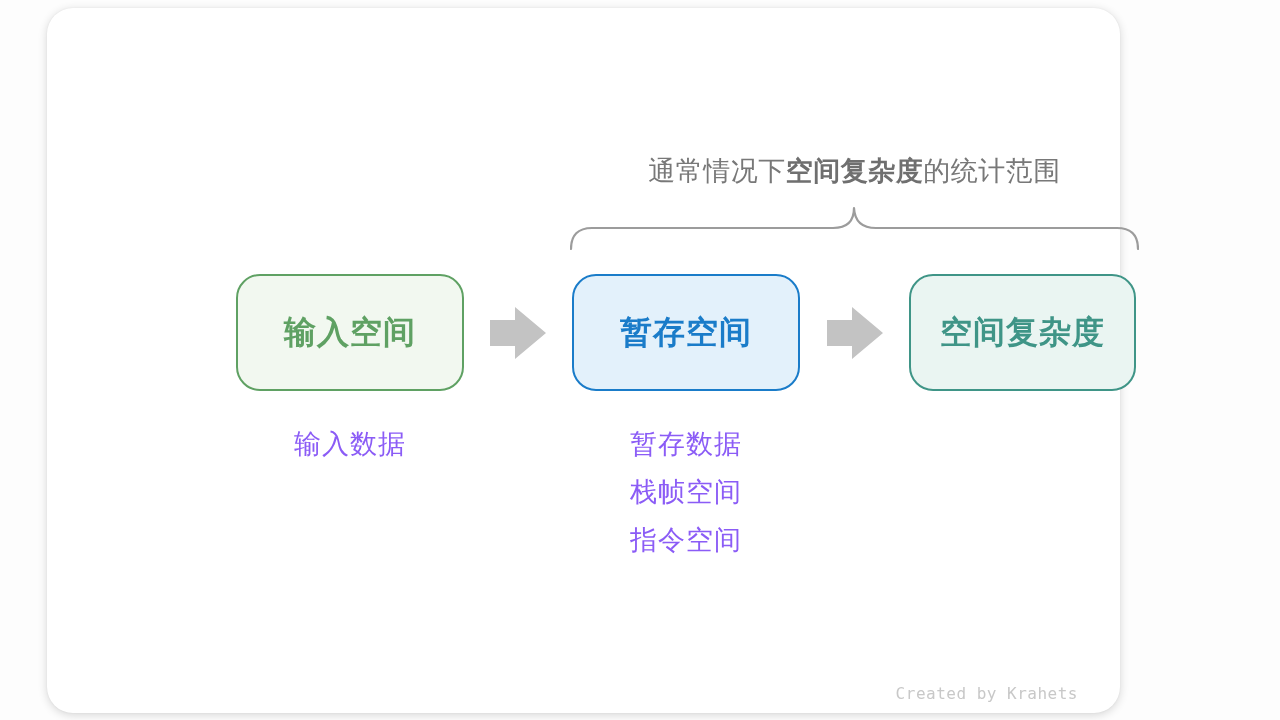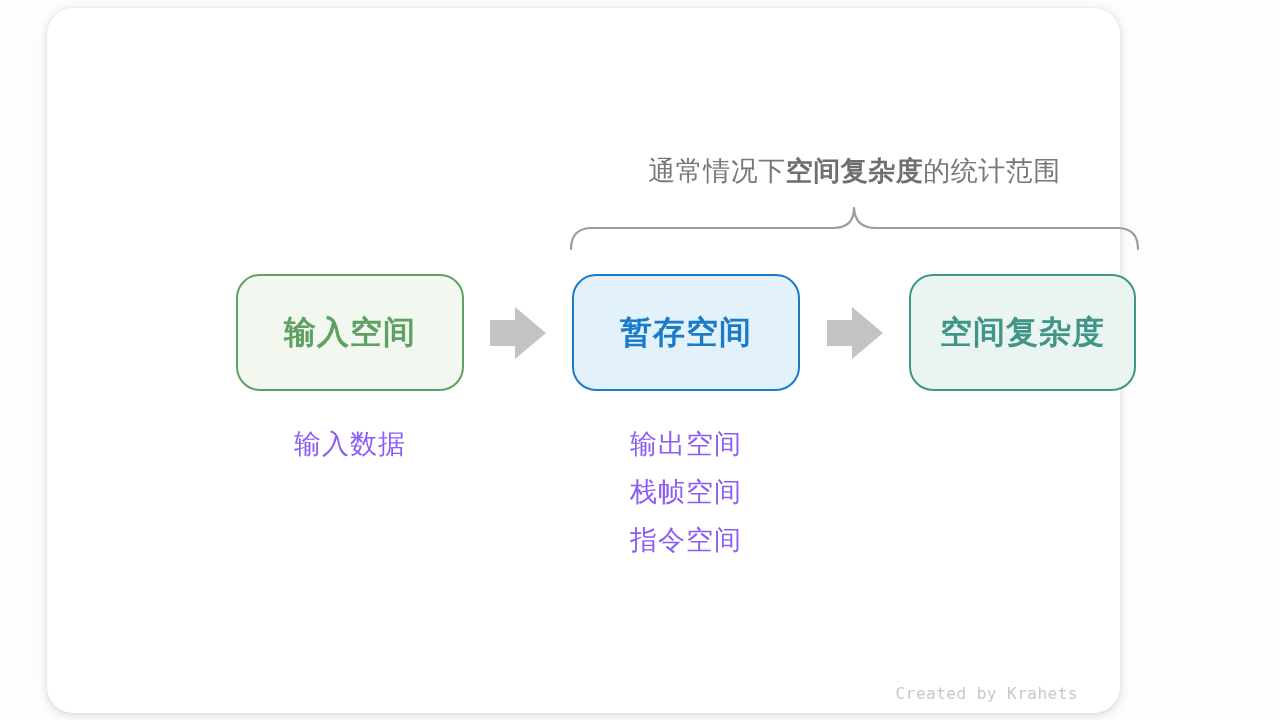--- a/index.html
+++ b/index.html
@@ -101,21 +101,21 @@
 
     <div class="space-box box-output">
       <span>空间复杂度</span>
     </div>
 
     <div class="note note-input">
       <div>输入数据</div>
     </div>
 
     <div class="note note-temp">
-      <div>输出空间</div>
+      <div>暂存数据</div>
       <div>栈帧空间</div>
       <div>指令空间</div>
     </div>
 
 
     <div class="credit">Created by Krahets</div>
 
   </div>
 </div>
 

